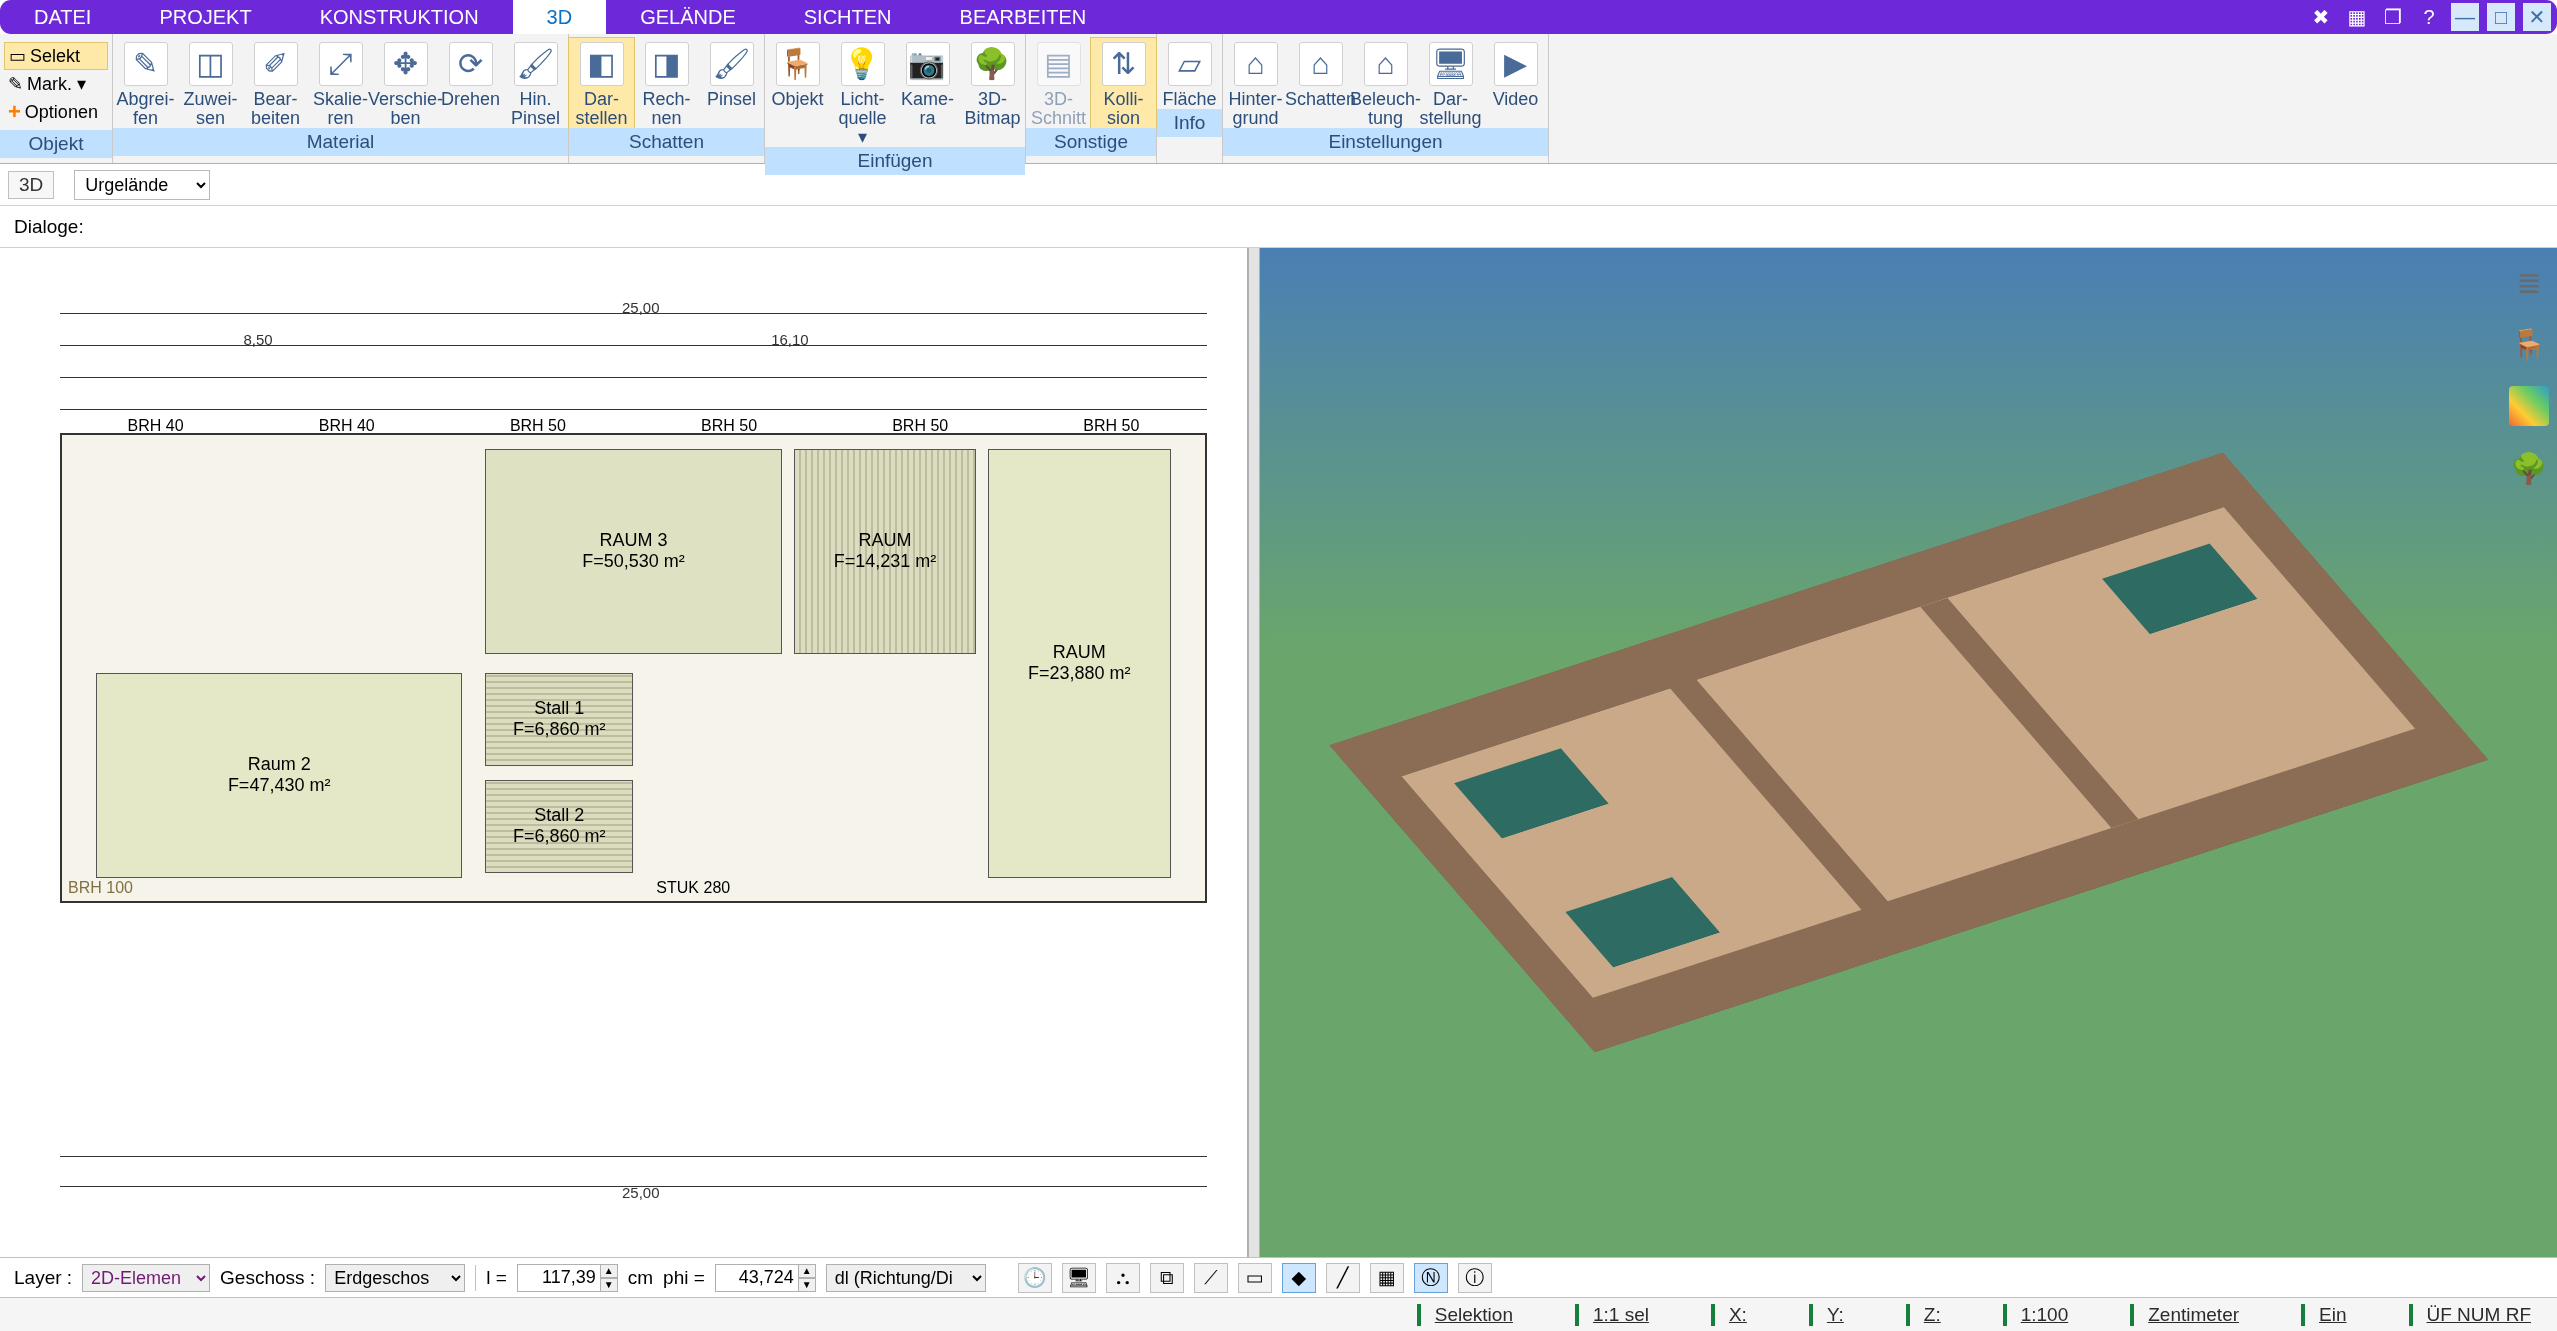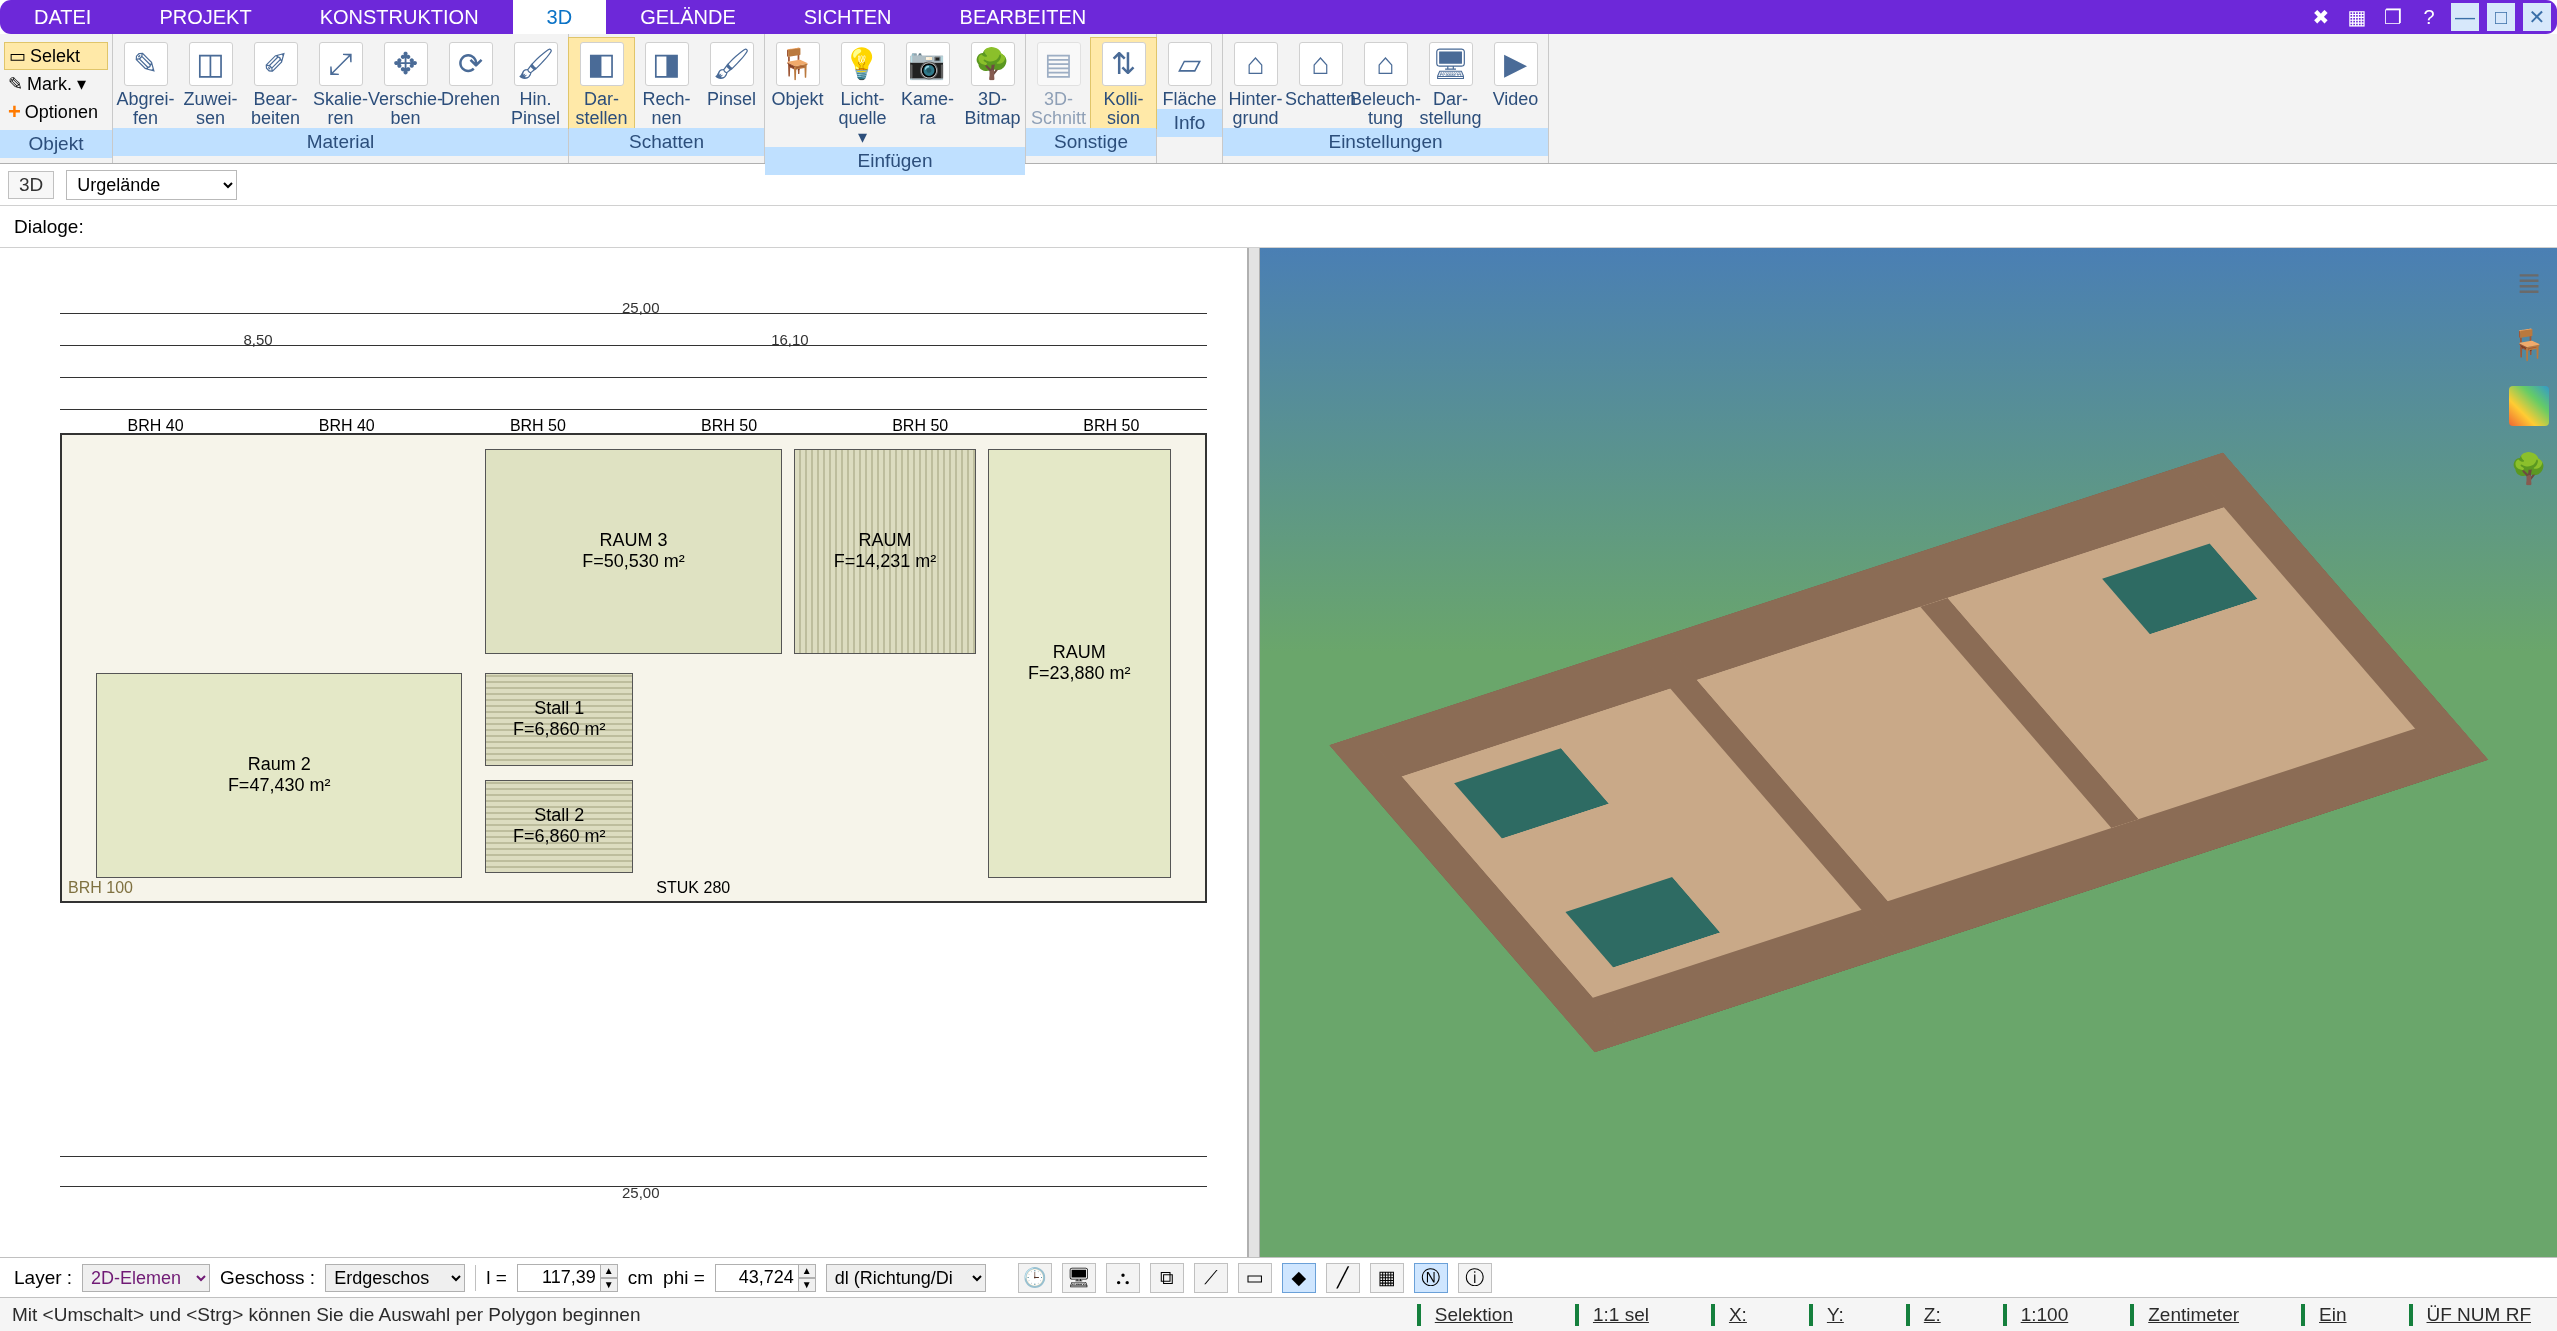--- a/index.html
+++ b/index.html
@@ -239,21 +239,21 @@
           <div class="ico">▶</div>
           <span>Video</span>
         </div>
     </div>
     <div class="title">Einstellungen</div>
   </div>
 </div>
 
 <div class="subbar">
   <span class="lbl" style="border:1px solid #c0c0c0;margin-left:8px;padding:2px 10px;background:#f7f7f7">3D</span>
-  <select style="width:171px;margin-left:12px">
+  <select style="width:136px;margin-left:20px">
     <option>Urgelände</option>
   </select>
 </div>
 
 <div class="subbar">
   <span class="dlg">Dialoge:</span>
 </div>
 
 <div class="workarea">
 
@@ -378,21 +378,20 @@
   <span class="iconbtn">⟋</span>
   <span class="iconbtn">▭</span>
   <span class="iconbtn active">◆</span>
   <span class="iconbtn">╱</span>
   <span class="iconbtn">▦</span>
   <span class="iconbtn active">Ⓝ</span>
   <span class="iconbtn">ⓘ</span>
 </div>
 
 <div class="statusbar">
-  <span class="hint">Mit &lt;Umschalt&gt; und &lt;Strg&gt; können Sie die Auswahl per Polygon beginnen</span>
   <span class="flex"></span>
   <span class="cell">Selektion</span>
   <span class="cell">1:1 sel</span>
   <span class="cell">X:</span>
   <span class="cell">Y:</span>
   <span class="cell">Z:</span>
   <span class="cell">1:100</span>
   <span class="cell">Zentimeter</span>
   <span class="cell">Ein</span>
   <span class="cell">ÜF NUM RF</span>

